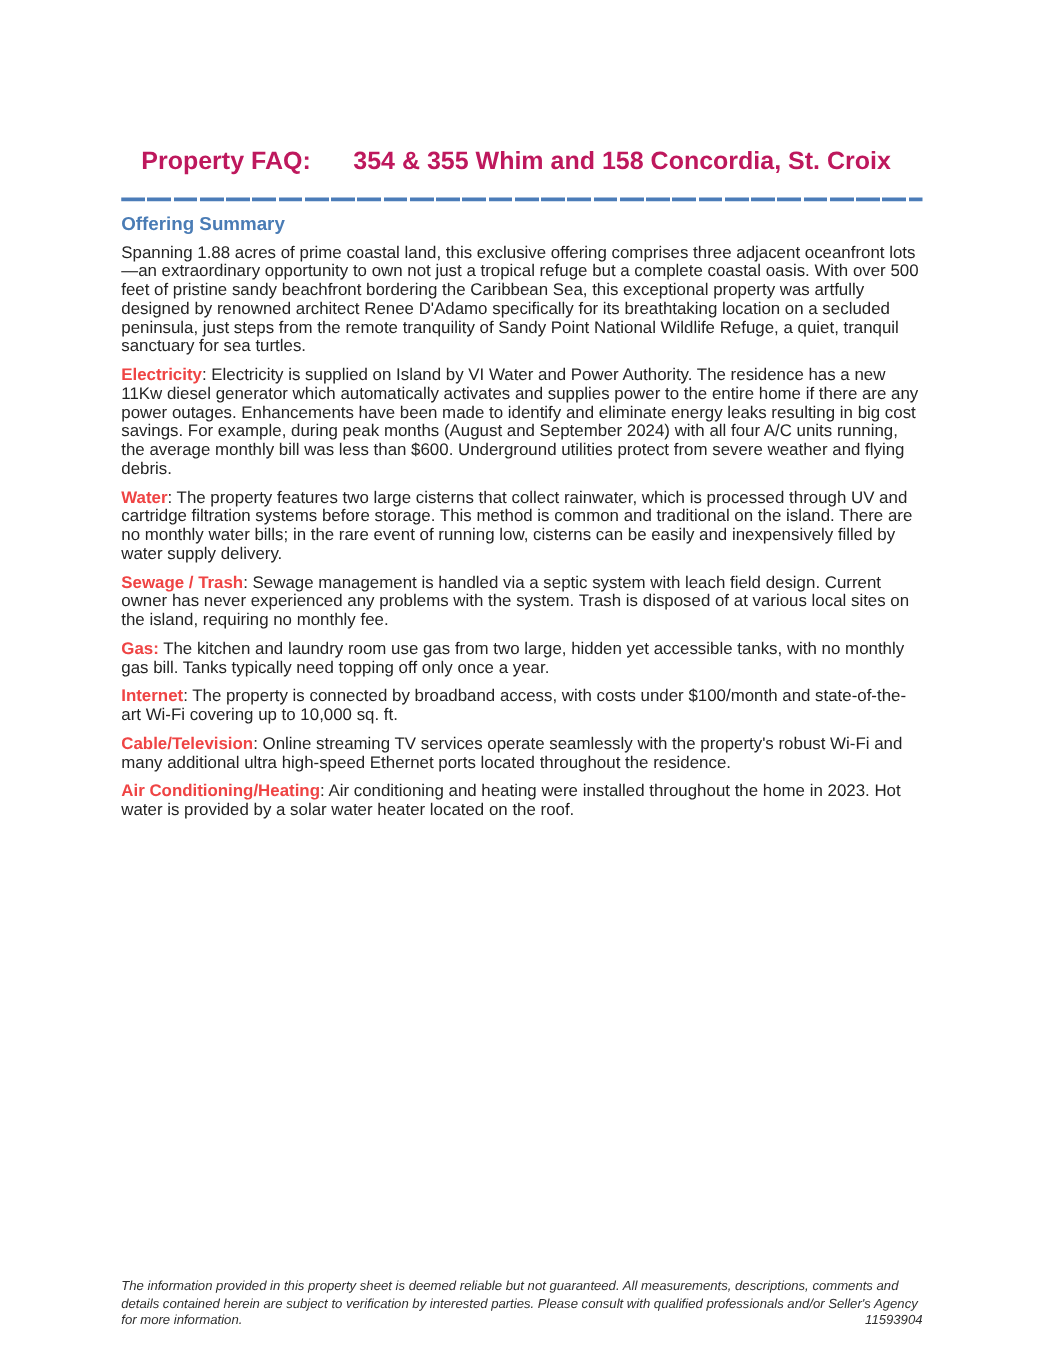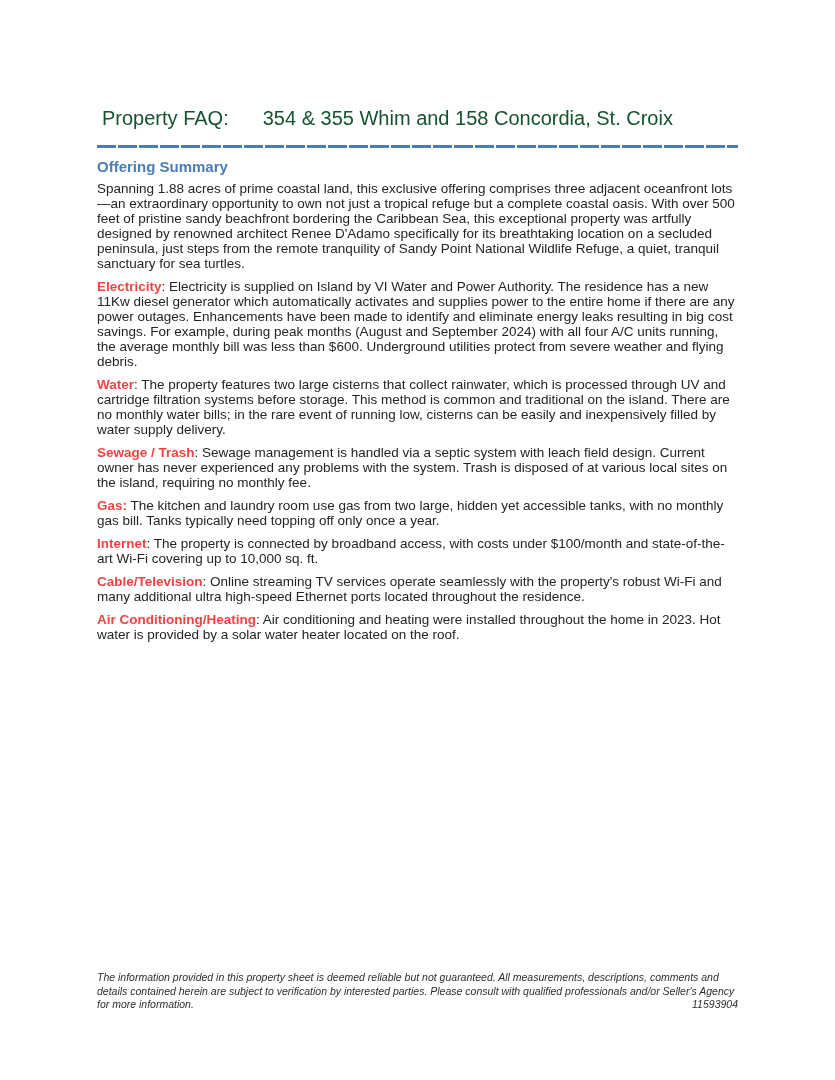--- a/index.html
+++ b/index.html
@@ -14,25 +14,25 @@
     width: 835px; height: 1080px;
     background: #ffffff;
     overflow: hidden;
   }
   .content {
     position: absolute;
     left: 97px; top: 100px;
     width: 641px;
   }
   h1.doc-title {
-    margin: 5px;
+    margin: 16px;
     font-size: 20px;
     line-height: 26px;
-    font-weight: normal;
-    color: #14532d;
+    font-weight: bold;
+    color: #be185d;
     white-space: nowrap;
   }
   .title-gap { display: inline-block; width: 34px; }
   .title-rule {
     margin-top: 14px;
     height: 3px;
     width: 100%;
     background: repeating-linear-gradient(to right, #4b7cb8 0 19px, rgba(0,0,0,0) 19px 21px);
   }
   h2.section-heading {
@@ -44,21 +44,21 @@
   }
   p.body-para {
     margin: 0 0 8px 0;
     font-size: 13.5px;
     line-height: 15px;
     color: #242424;
   }
   p.body-para .term { font-weight: bold; color: #ef4444; }
   .footer {
     position: absolute;
-    left: 97px; top: 971px;
+    left: 97px; top: 1023px;
     width: 641px;
     font-size: 10.5px;
     line-height: 13.5px;
     font-style: italic;
     color: #2e2e2e;
   }
   .footer .date {
     position: absolute;
     right: 0; bottom: 0;
     font-style: italic;

